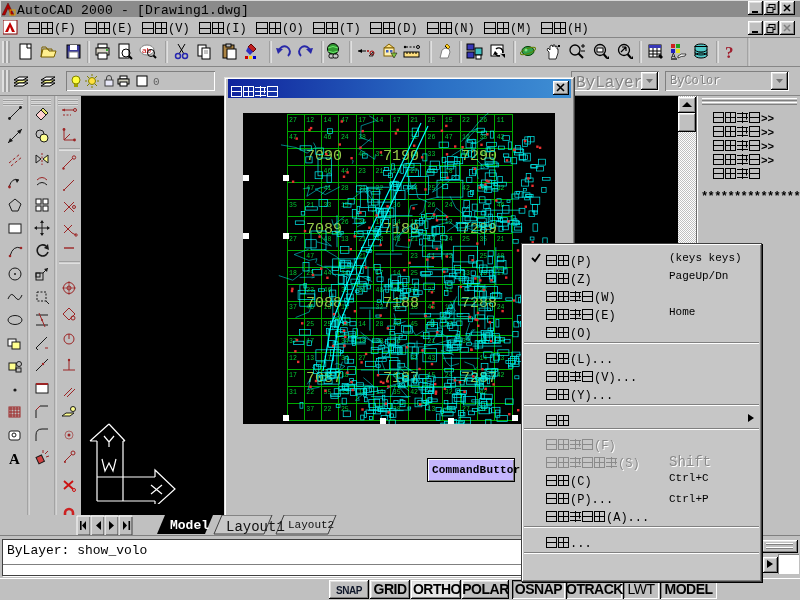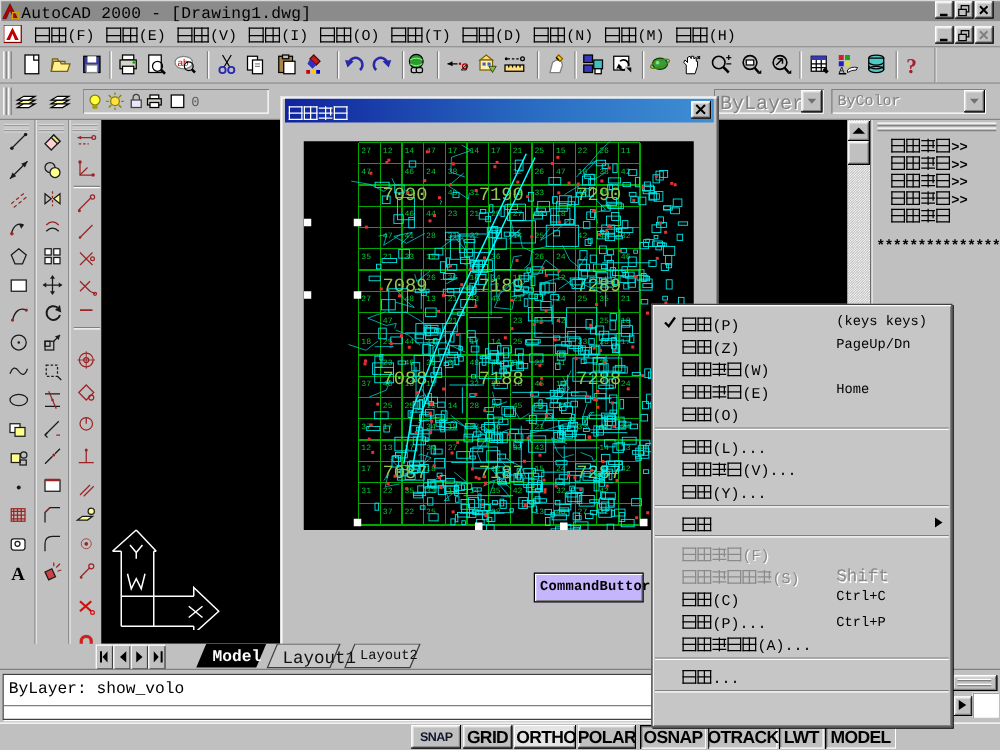--- a/index.html
+++ b/index.html
@@ -1786,21 +1786,21 @@
         </svg></div>
 <div class="abs sunk1" style="left:778px;top:17px;width:21px;height:20px;background:#fff"></div>
 </div>
 <div class="abs" style="left:0;top:578px;width:800px;height:22px;background:#c0c0c0;border-top:1px solid #fff">
 <div class="abs up" style="left:329px;top:1px;width:40px;height:19px;background:#c0c0c0;text-align:center"><span style="font-size:10px;font-weight:bold;color:#0f172a;letter-spacing:-0.5px;line-height:19px">SNAP</span></div>
 <div class="abs up" style="left:370px;top:1px;width:40px;height:19px;background:#c0c0c0;text-align:center"><span style="font-size:14px;font-weight:bold;color:#000;letter-spacing:-0.5px;line-height:19px">GRID</span></div>
 <div class="abs up" style="left:411px;top:1px;width:50px;height:19px;background:#e5e5e5;text-align:right"><span style="font-size:14px;font-weight:bold;color:#000;letter-spacing:-0.5px;line-height:19px">ORTHO</span></div>
 <div class="abs up" style="left:462px;top:1px;width:47px;height:19px;background:#c0c0c0;text-align:center"><span style="font-size:14px;font-weight:bold;color:#000;letter-spacing:-0.5px;line-height:19px">POLAR</span></div>
 <div class="abs dn" style="left:512px;top:1px;width:53px;height:19px;background:#c0c0c0;text-align:center"><span style="font-size:14px;font-weight:bold;color:#000;letter-spacing:-0.5px;line-height:19px">OSNAP</span></div>
 <div class="abs dn" style="left:566px;top:1px;width:56px;height:19px;background:#c0c0c0;text-align:center"><span style="font-size:14px;font-weight:bold;color:#000;letter-spacing:-0.5px;line-height:19px">OTRACK</span></div>
-<div class="abs dn" style="left:623px;top:1px;width:36px;height:19px;background:#c0c0c0;text-align:center"><span style="font-size:14px;font-weight:bold;color:#000;letter-spacing:-0.5px;line-height:19px">LWT</span></div>
+<div class="abs dn" style="left:623px;top:1px;width:36px;height:19px;background:#c0c0c0;text-align:center"><span style="font-size:14px;font-weight:normal;color:#000;letter-spacing:-0.5px;line-height:19px">LWT</span></div>
 <div class="abs dn" style="left:660px;top:1px;width:57px;height:19px;background:#c0c0c0;text-align:center"><span style="font-size:14px;font-weight:bold;color:#000;letter-spacing:-0.5px;line-height:19px">MODEL</span></div>
 </div>
 <div class="abs" style="left:521px;top:243px;width:241px;height:339px;background:#c6c6c6;border:1px solid #404040;box-shadow:inset 1px 1px 0 #fff,inset -1px -1px 0 #808080,1px 1px 0 #000">
 <div class="abs" style="left:0;top:5px;width:239px;height:18px;color:#000;">
         <svg class="abs" style="left:8px;top:3px" width="12" height="12">
           <path d="M2,6 L5,9 L10,2" stroke="#000" stroke-width="1.8" fill="none"></path>
         </svg>
         <div class="abs f11" style="left:24px;top:2px"><i class="g g1"></i><i class="g g2"></i><span class="mono" style="font-size:12px">(P)</span></div>
         <div class="abs mono" style="left:147px;top:3px;font-size:11px">(keys keys)</div>
       </div>

